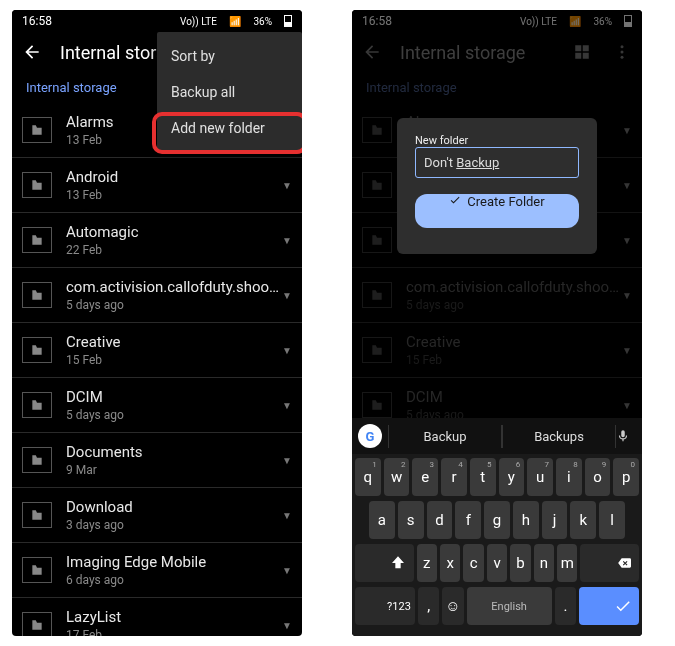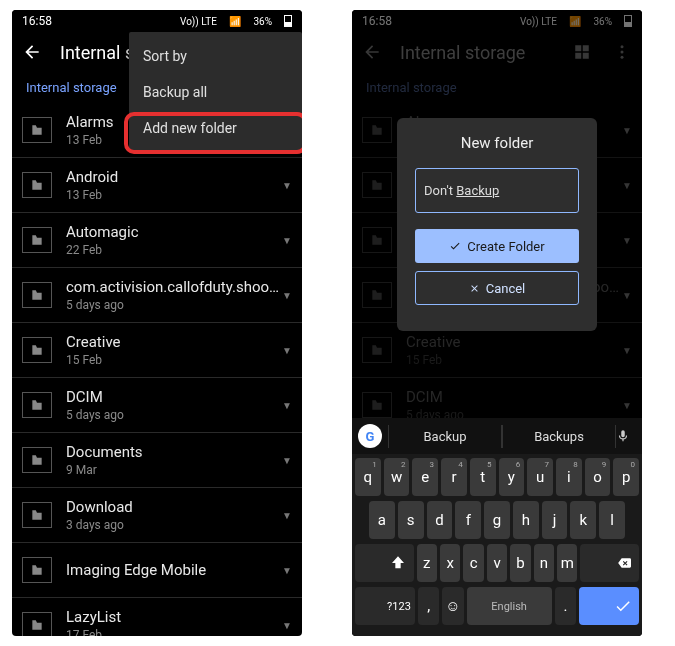--- a/index.html
+++ b/index.html
@@ -78,21 +78,21 @@
   .row .chev { color:#777; font-size:10px; }
   .row.dim .name { color:#555; }
   .row.dim .sub  { color:#3a3a3a; }
   .row.dim .foldericon { border-color:#333; color:#444; }
 
   
   .popup {
     position: absolute;
     top: 22px;
     right: 0;
-    width: 173px;
+    width: 145px;
     background: #2c2c2c;
     border-radius: 2px;
     box-shadow: 0 4px 12px rgba(0,0,0,0.6);
     padding: 6px 0;
     z-index: 10;
   }
   .popup .item {
     padding: 10px 14px;
     font-size: 14px;
     color: #e0e0e0;
@@ -114,33 +114,33 @@
   }
   .dialog {
     position:absolute;
     top: 108px; left: 50%; transform: translateX(-50%);
     width: 200px;
     background: #2e2e2e;
     border-radius: 6px;
     padding: 16px 18px 18px;
     z-index:6;
   }
-  .dialog .dtitle { text-align:center; color:#eee; font-size:15px; margin-bottom:16px; }
+  .dialog .dtitle { text-align:left; color:#eee; font-size:11px; margin-bottom:0; }
   .dialog .input {
     border: 1.5px solid #8fb8ff;
     border-radius:3px;
-    padding: 14px 8px;
+    padding: 7px 8px;
     color:#ddd;
     font-size:13px;
     margin-bottom:16px;
   }
   .dialog .input .underline { text-decoration: underline; }
   .dialog .btn {
-    display:flex; align-items:center; justify-content:center; gap:6px;
-    height:34px; border-radius:3px; font-size:13px; margin-bottom:8px;
+    display:flex; justify-content:center; gap:6px;
+    height:34px; border-radius:12px; font-size:13px; margin-bottom:8px;
   }
   .dialog .btn.primary { background:#9cbfff; color:#1a1a1a; }
   .dialog .btn.secondary { border:1.5px solid #8fb8ff; color:#cfe0ff; }
 
   
   .kbd {
     position:absolute;
     left:0; right:0; bottom:0;
     background:#1a1a1a;
     z-index:7;
@@ -305,20 +305,21 @@
       <div class="chev">▼</div>
     </div>
     <div class="row">
       <div class="foldericon">
           <svg viewBox="0 0 24 24">
             <path fill="currentColor" d="M10 4H4v16h16V8h-8z"></path>
           </svg>
         </div>
       <div class="texts">
           <div class="name">Imaging Edge Mobile</div>
+          <div class="sub">6 days ago</div>
         </div>
       <div class="chev">▼</div>
     </div>
     <div class="row">
       <div class="foldericon">
           <svg viewBox="0 0 24 24">
             <path fill="currentColor" d="M10 4H4v16h16V8h-8z"></path>
           </svg>
         </div>
       <div class="texts">
@@ -451,26 +452,20 @@
   <div class="dialog">
     <div class="dtitle">New folder</div>
     <div class="input">
       <span>Don't </span><span class="underline">Backup</span>
     </div>
     <div class="btn primary">
       <svg width="12" height="12" viewBox="0 0 24 24">
           <path fill="currentColor" d="M9 16.2 4.8 12l-1.4 1.4L9 19 21 7l-1.4-1.4z"></path>
         </svg>
       <span>Create Folder</span>
-    </div>
-    <div class="btn secondary">
-      <svg width="11" height="11" viewBox="0 0 24 24">
-          <path fill="currentColor" d="M19 6.4 17.6 5 12 10.6 6.4 5 5 6.4 10.6 12 5 17.6 6.4 19 12 13.4 17.6 19 19 17.6 13.4 12z"></path>
-        </svg>
-      <span>Cancel</span>
     </div>
   </div>
 
   <div class="kbd">
     <div class="suggest">
       <div class="gicon">
           <span style="color:#4285F4">G</span>
         </div>
       <div class="sugg">Backup</div>
       <div class="sugg">Backups</div>

